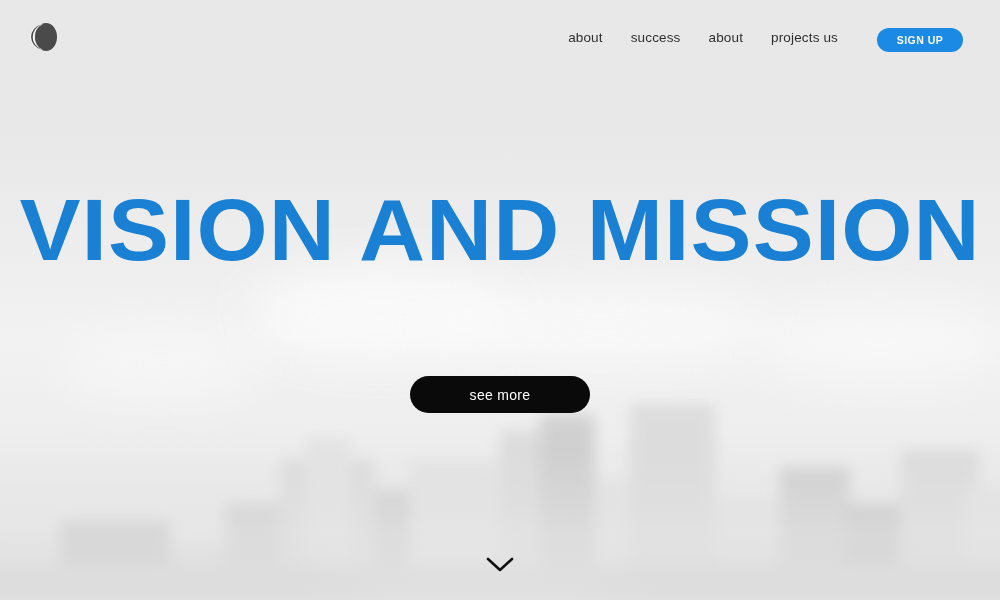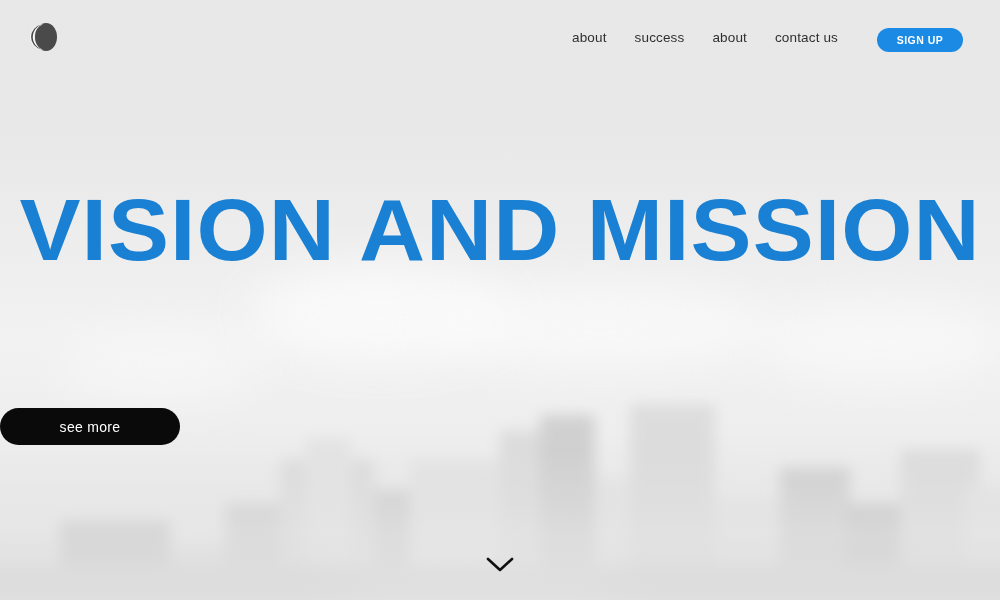--- a/index.html
+++ b/index.html
@@ -140,22 +140,22 @@
   .subtitle {
     position:absolute;
     left:0; right:0; top:328px;
     text-align:center;
     color:#6d6d6d;
     font-size:14.5px;
     letter-spacing:.2px;
   }
   .cta-wrap {
     position:absolute;
-    left:0; right:0; top:408px;
-    display:flex; 
+    left:0; right:0; top:376px;
+    display:flex; justify-content:center;
     pointer-events:auto;
   }
   .cta-btn {
     width:180px; height:37px;
     background:#0a0a0a;
     border:none; border-radius:19px;
     color:#ffffff;
     font-family:"Liberation Sans", sans-serif;
     font-size:14px;
     letter-spacing:.3px;
@@ -214,21 +214,21 @@
     <svg class="logo" viewBox="0 0 32 30">
       <ellipse cx="16" cy="15" rx="11" ry="14" fill="#4a4a4a"></ellipse>
       <path d="M13 2.2 A13.6 13.6 0 0 0 13 27.8 A11.6 11.6 0 0 1 13 2.2 Z" fill="#fafafa"></path>
       <path d="M11.4 2.6 A13.2 13.2 0 0 0 11.4 27.4 A12.6 12.6 0 0 1 11.4 2.6 Z" fill="#4a4a4a"></path>
     </svg>
 
     <nav class="nav-links">
       <a class="nav-link">about</a>
       <a class="nav-link">success</a>
       <a class="nav-link">about</a>
-      <a class="nav-link">contact us</a>
+      <a class="nav-link">projects us</a>
     </nav>
 
     <button class="signup-btn">SIGN UP</button>
   </div>
 
   <div class="hero-content">
 
     <h1 class="headline">VISION AND MISSION</h1>
 
 

